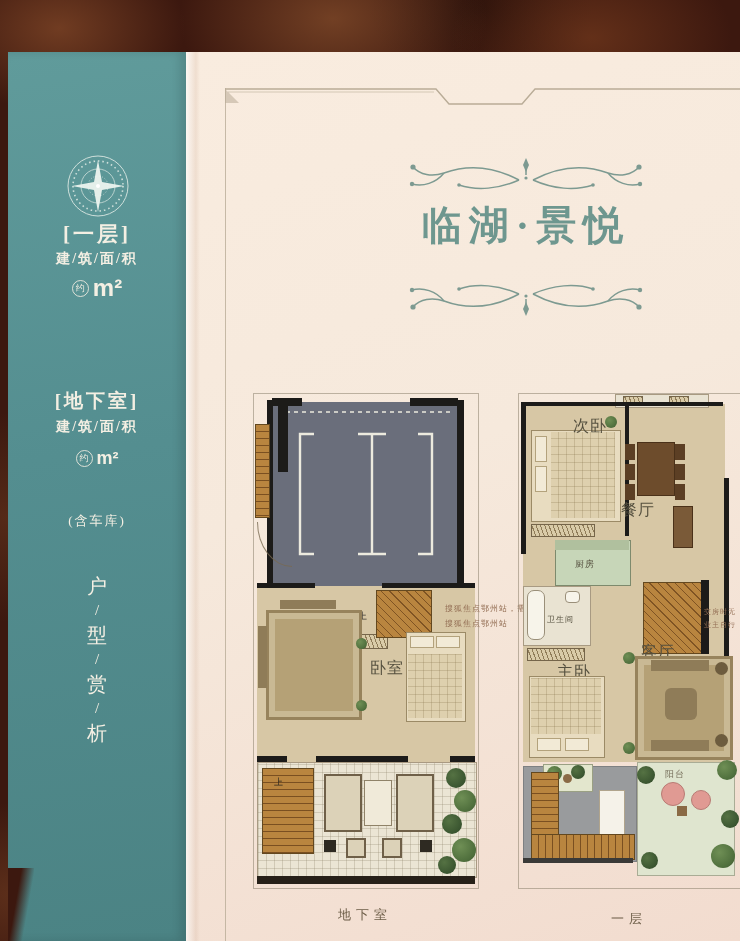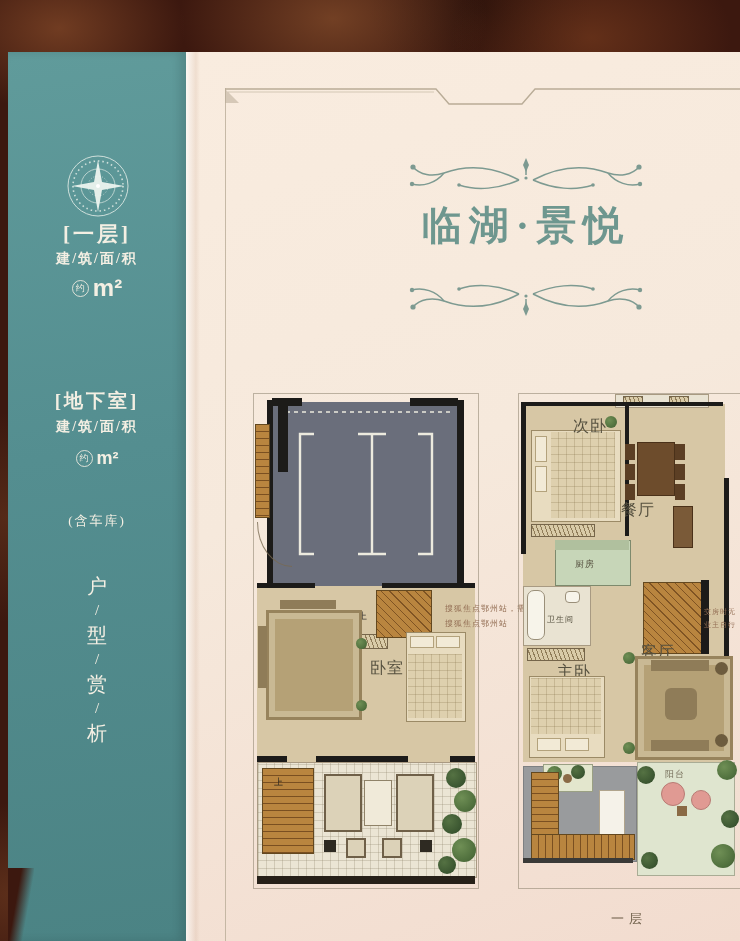--- a/index.html
+++ b/index.html
@@ -338,19 +338,20 @@
       <div class="shrub" style="left:192px;top:450px;width:24px;height:24px"></div>
       <div class="shrub dark" style="left:122px;top:458px;width:17px;height:17px"></div>
       <div class="wall" style="left:4px;top:464px;width:110px;height:5px;background:#3a3a38"></div>
     </div>
 
     <div class="abs anno" style="left:518px;top:554px;font-size:7px;line-height:13px">
       <span style="display:block">交房时无</span>
       <span style="display:block">业主自行</span>
     </div>
 
+    <div class="abs caption" style="left:67px;top:854px;width:224px">地下室</div>
     <div class="abs caption" style="left:332px;top:858px;width:222px">一层</div>
   </div>
 
   <div class="abs" style="left:8px;top:868px;width:26px;height:73px;
        background:linear-gradient(100deg,#3c180f 35%,rgba(60,24,15,0) 70%)"></div>
 
 </div>
 
 </body></html>

